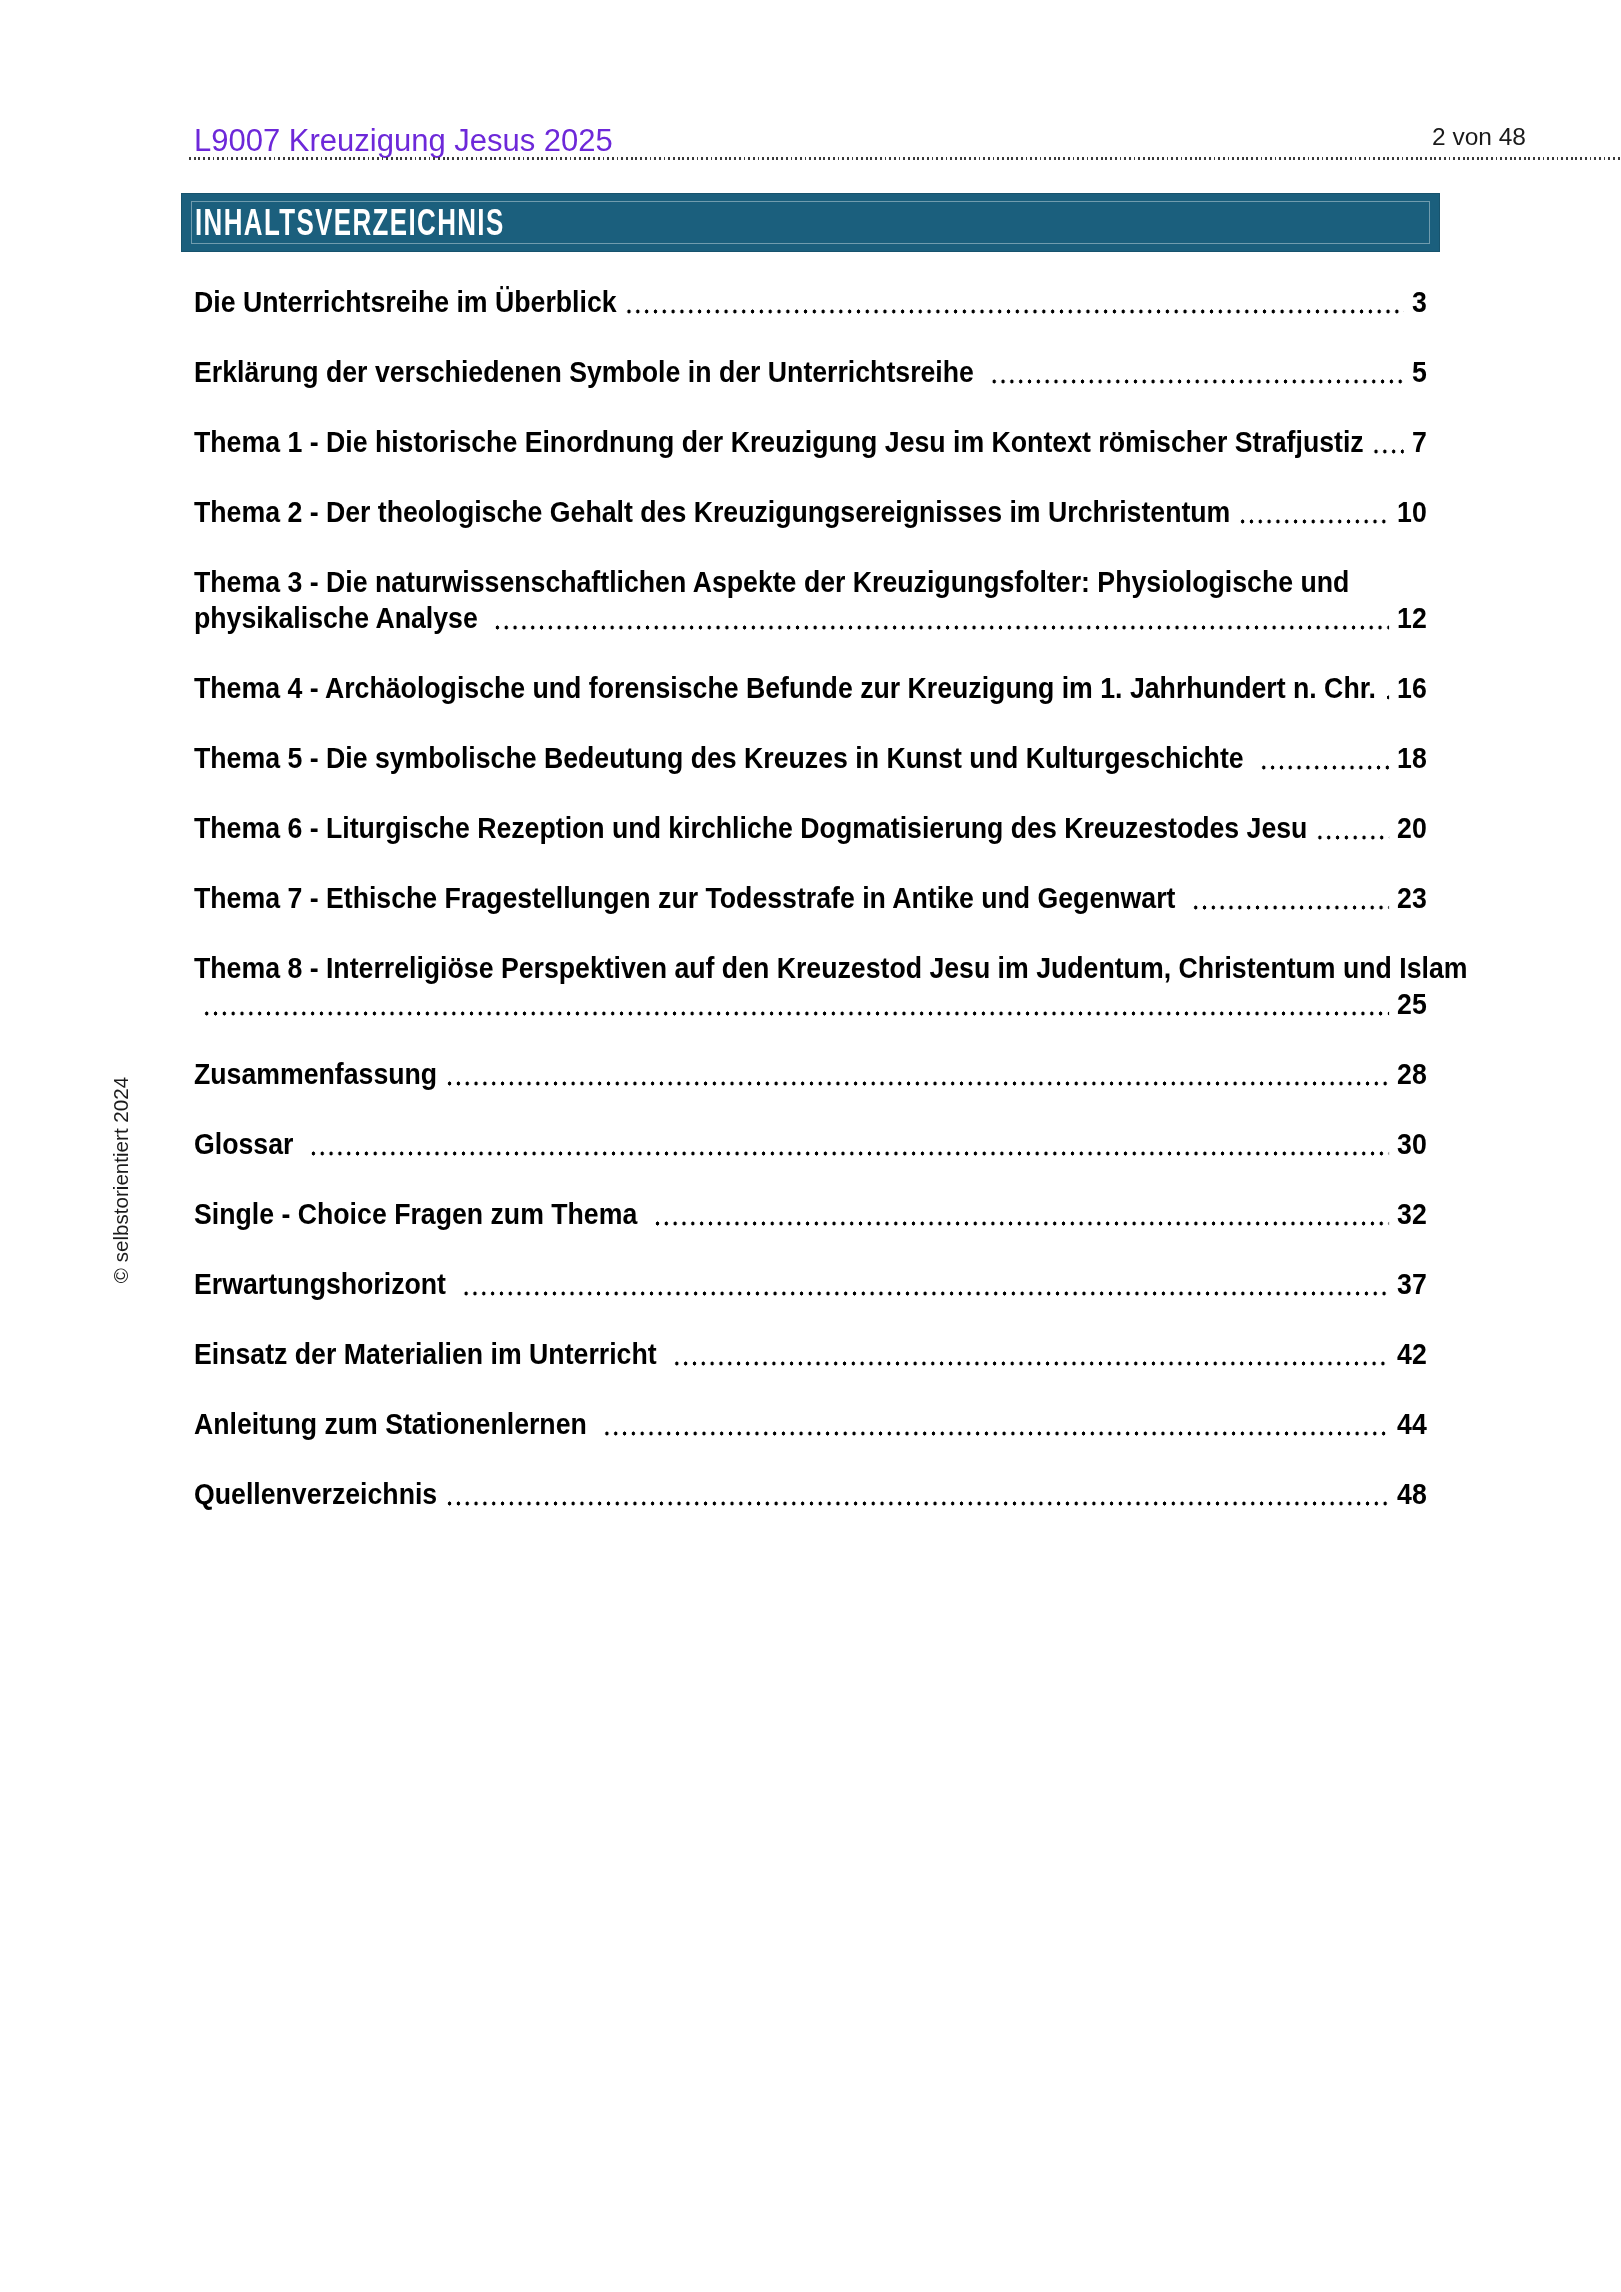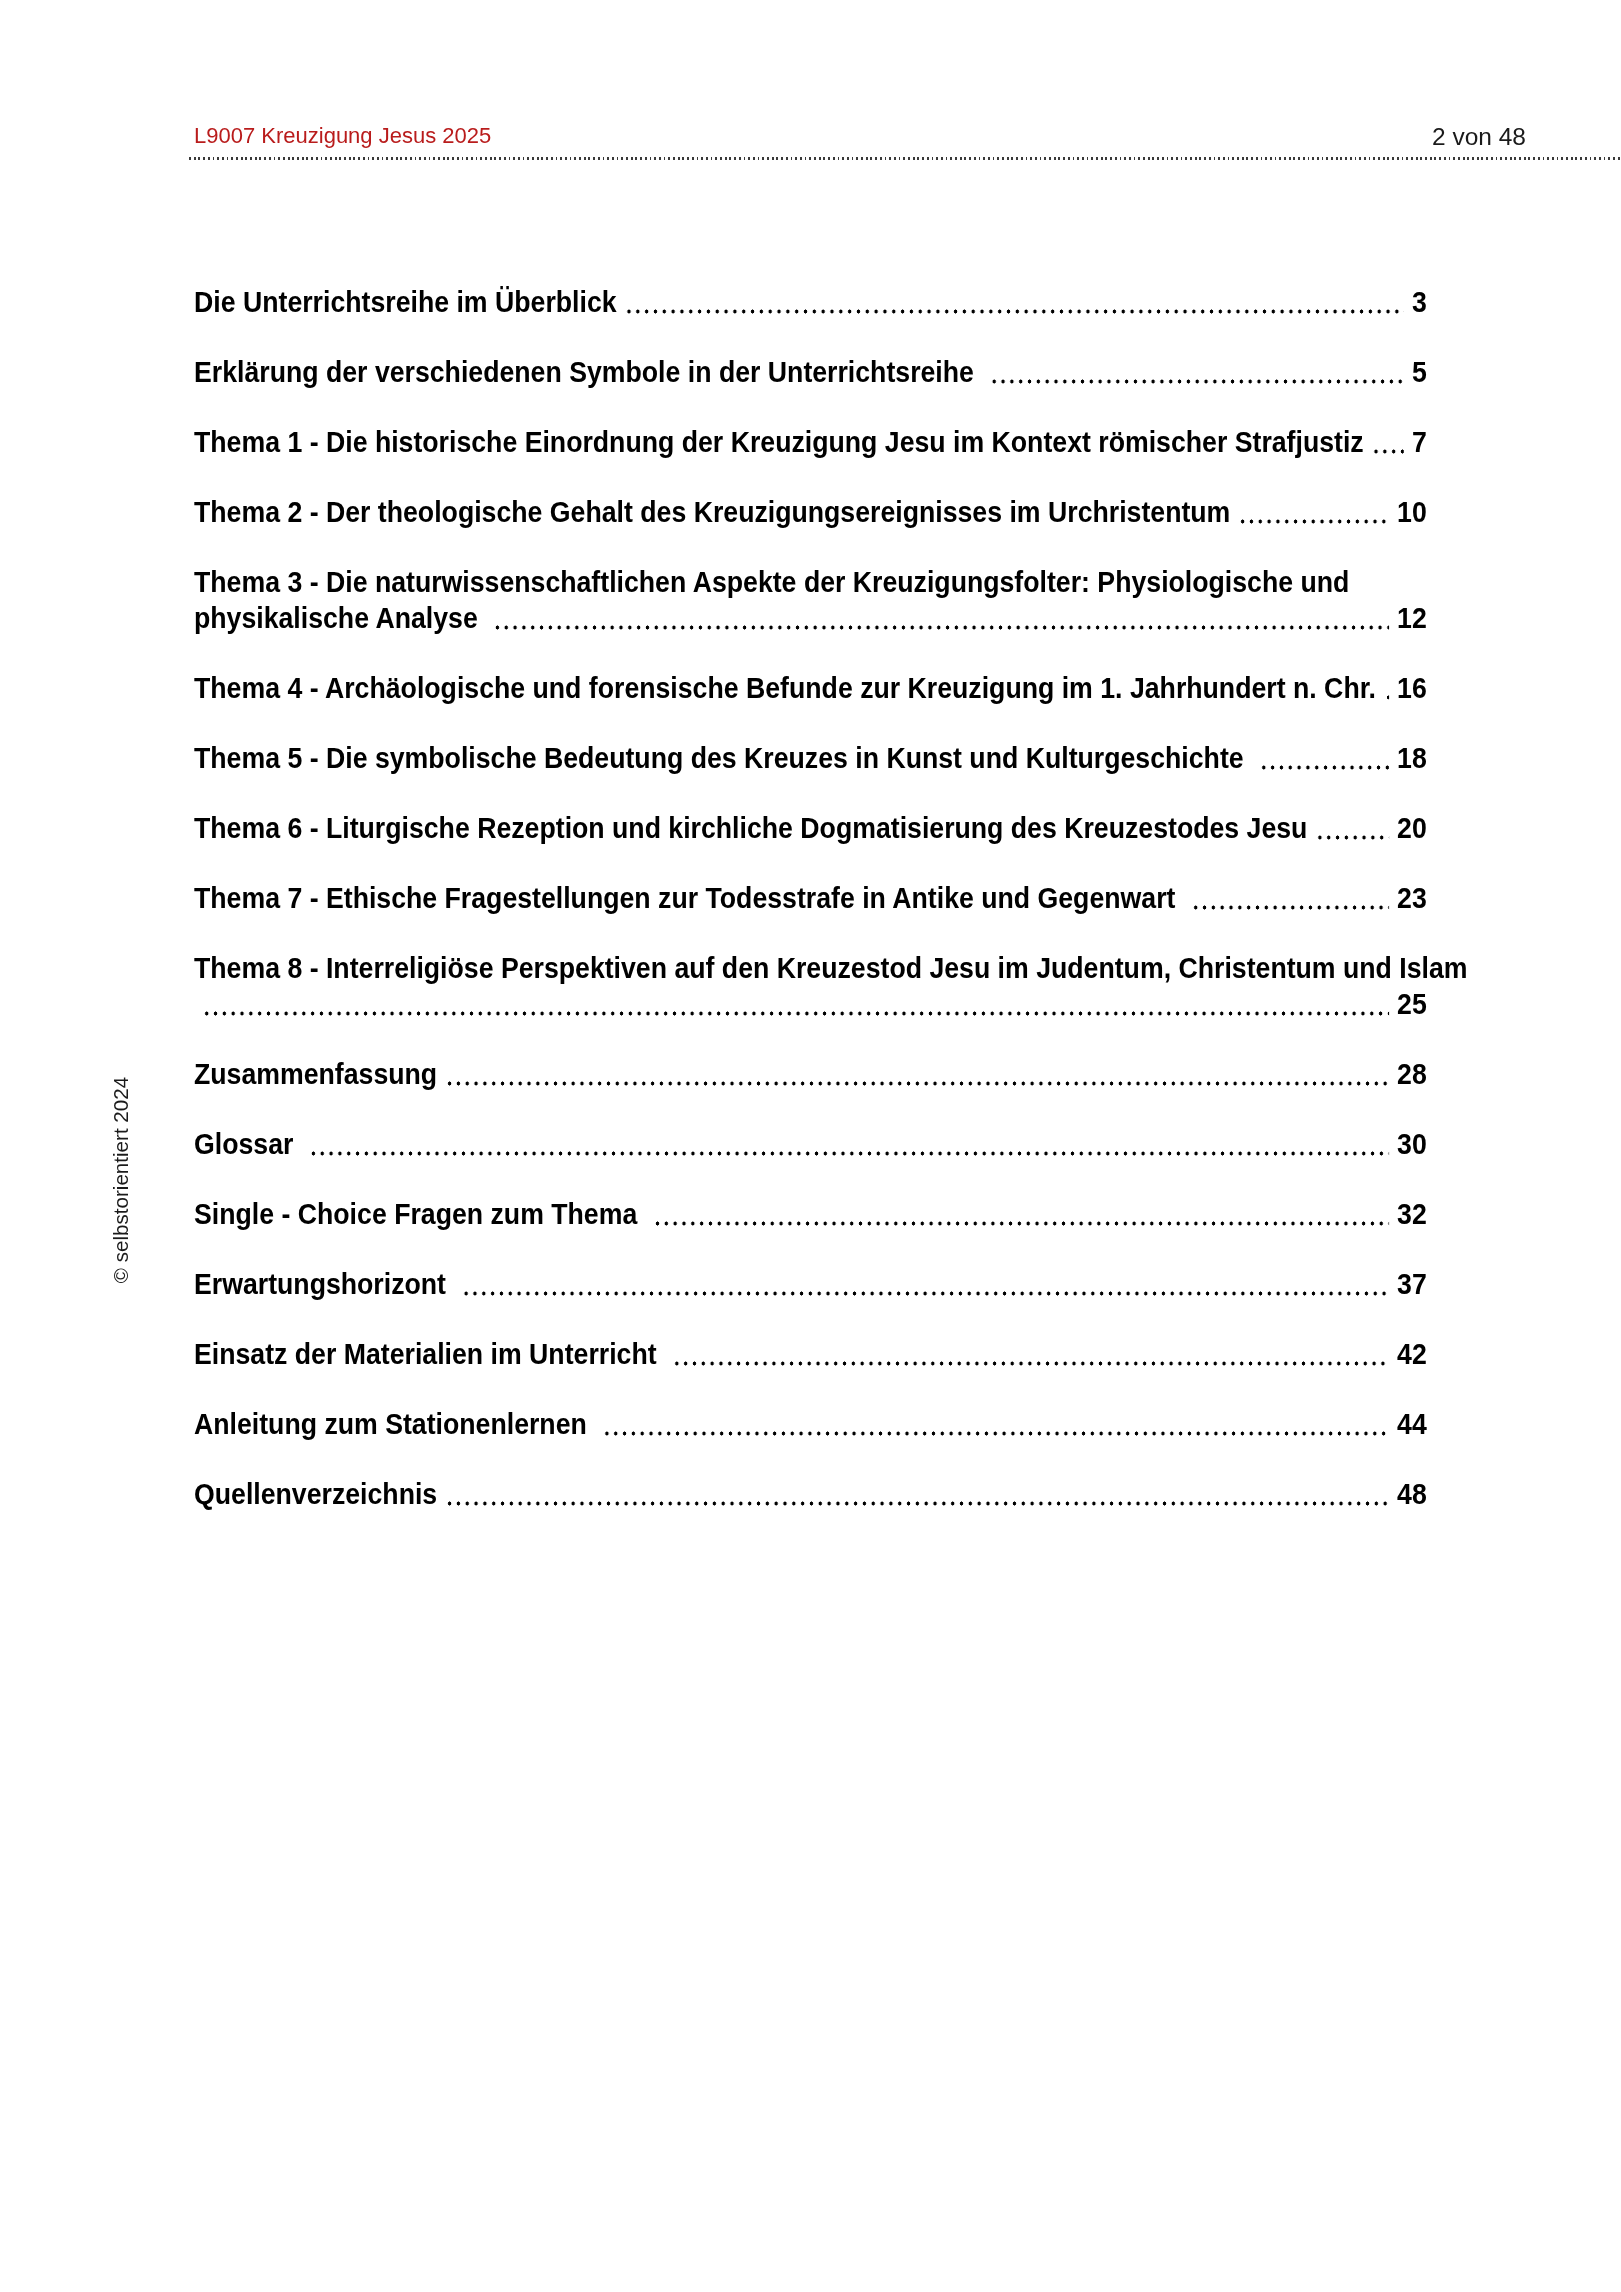--- a/index.html
+++ b/index.html
@@ -19,22 +19,22 @@
     position: absolute;
     inset: 0;
     background: #ffffff;
   }
 
   
   .header-doc-code {
     position: absolute;
     left: 194px;
     top: 123px;
-    font-size: 22px;
-    color: #b91c1c;
+    font-size: 31px;
+    color: #6d28d9;
     white-space: nowrap;
   }
   .header-page-indicator {
     position: absolute;
     right: 95px;
     top: 123px;
     font-size: 24.5px;
     color: #1a1a1a;
     white-space: nowrap;
   }
@@ -139,20 +139,24 @@
 <body>
 
 <div class="page">
 
   <div class="header-doc-code">L9007 Kreuzigung Jesus 2025</div>
 
   <div class="header-page-indicator">2 von 48</div>
 
   <div class="header-rule"></div>
 
+  <div class="title-bar" id="title-bar" style="background: rgb(27, 95, 125);">
+    <div class="title-bar-inner-line"></div>
+    <div class="title-bar-label">INHALTSVERZEICHNIS</div>
+  </div>
 
   <div class="toc" id="toc">
       <div class="toc-entry">
         <div class="toc-line">
           <span class="toc-text">Die Unterrichtsreihe im Überblick</span>
           <span class="toc-leader"></span>
           <span class="toc-page-num">3</span>
         </div>
       </div>
       <div class="toc-entry">

